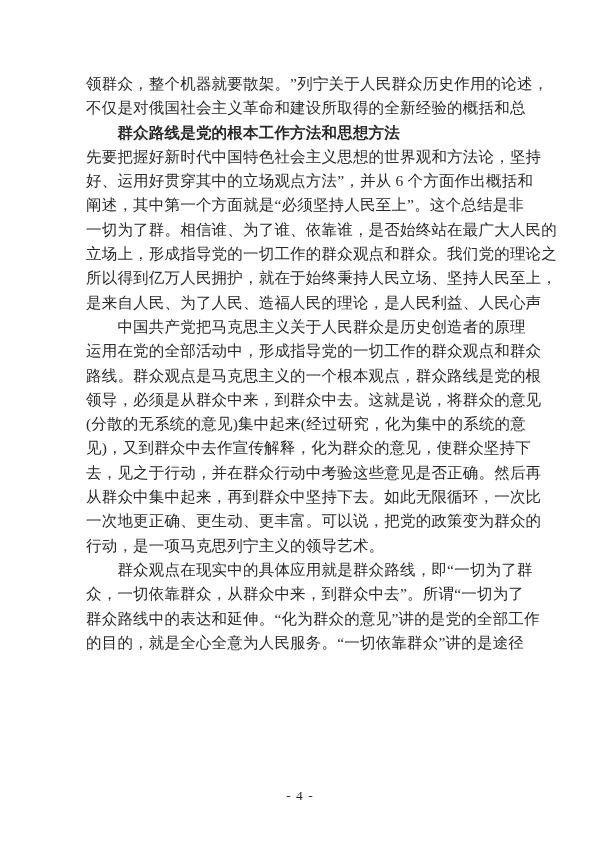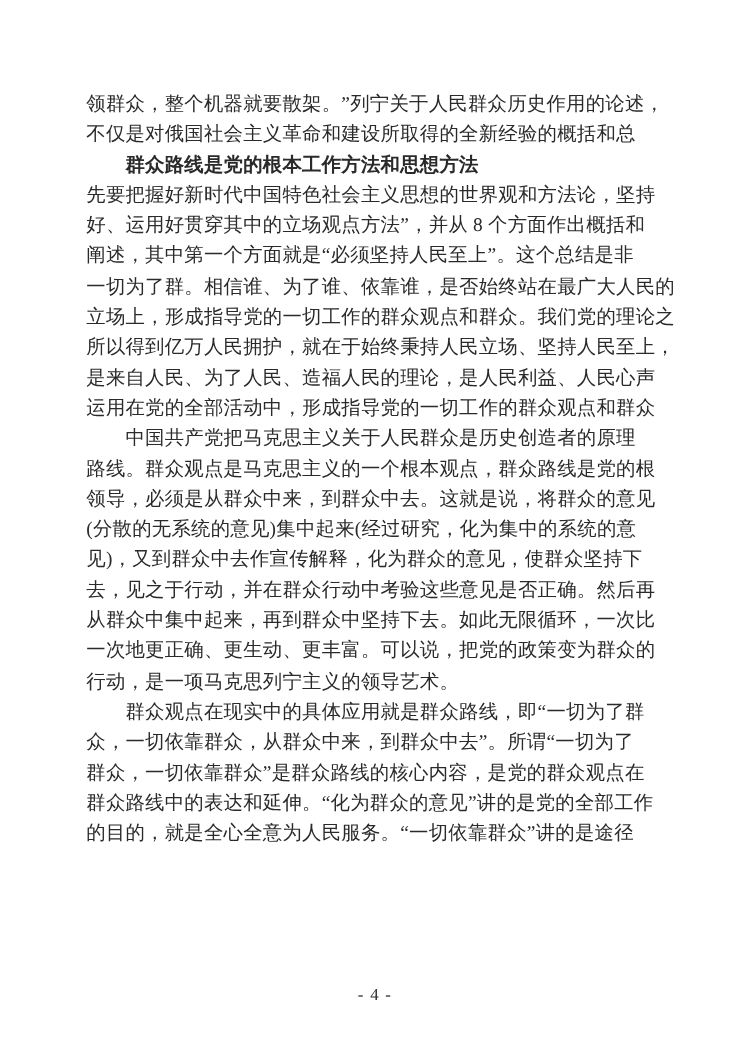--- a/index.html
+++ b/index.html
@@ -11,21 +11,21 @@
     position: relative;
     width: 600px;
     height: 849px;
     background: #ffffff;
     overflow: hidden;
     font-family: "Liberation Serif", "DejaVu Serif", serif;
     color: #2a2a2a;
   }
   .text-block {
     position: absolute;
-    left: 69px;
+    left: 86px;
     top: 72px;
     width: 438px;
   }
   .paragraph {
     margin: 0;
     padding: 0;
   }
   .paragraph .line {
     font-size: 15.5px;
     line-height: 24.3px;
@@ -55,41 +55,40 @@
   <div class="text-block">
       <div class="paragraph body">
         <div class="line">领群众，整个机器就要散架。”列宁关于人民群众历史作用的论述，</div>
         <div class="line">不仅是对俄国社会主义革命和建设所取得的全新经验的概括和总</div>
       </div>
       <div class="paragraph heading">
         <div class="line">　　群众路线是党的根本工作方法和思想方法</div>
       </div>
       <div class="paragraph body">
         <div class="line">先要把握好新时代中国特色社会主义思想的世界观和方法论，坚持</div>
-        <div class="line">好、运用好贯穿其中的立场观点方法”，并从 8 个方面作出概括和</div>
+        <div class="line">好、运用好贯穿其中的立场观点方法”，并从 6 个方面作出概括和</div>
         <div class="line">阐述，其中第一个方面就是“必须坚持人民至上”。这个总结是非</div>
         <div class="line">一切为了群。相信谁、为了谁、依靠谁，是否始终站在最广大人民的</div>
         <div class="line">立场上，形成指导党的一切工作的群众观点和群众。我们党的理论之</div>
         <div class="line">所以得到亿万人民拥护，就在于始终秉持人民立场、坚持人民至上，</div>
         <div class="line">是来自人民、为了人民、造福人民的理论，是人民利益、人民心声</div>
       </div>
       <div class="paragraph body">
+        <div class="line">　　中国共产党把马克思主义关于人民群众是历史创造者的原理</div>
         <div class="line">运用在党的全部活动中，形成指导党的一切工作的群众观点和群众</div>
-        <div class="line">　　中国共产党把马克思主义关于人民群众是历史创造者的原理</div>
         <div class="line">路线。群众观点是马克思主义的一个根本观点，群众路线是党的根</div>
         <div class="line">领导，必须是从群众中来，到群众中去。这就是说，将群众的意见</div>
         <div class="line">(分散的无系统的意见)集中起来(经过研究，化为集中的系统的意</div>
         <div class="line">见)，又到群众中去作宣传解释，化为群众的意见，使群众坚持下</div>
         <div class="line">去，见之于行动，并在群众行动中考验这些意见是否正确。然后再</div>
         <div class="line">从群众中集中起来，再到群众中坚持下去。如此无限循环，一次比</div>
         <div class="line">一次地更正确、更生动、更丰富。可以说，把党的政策变为群众的</div>
         <div class="line">行动，是一项马克思列宁主义的领导艺术。</div>
       </div>
       <div class="paragraph body">
         <div class="line">　　群众观点在现实中的具体应用就是群众路线，即“一切为了群</div>
         <div class="line">众，一切依靠群众，从群众中来，到群众中去”。所谓“一切为了</div>
-        <div class="line">群众，一切依靠群众”是群众路线的核心内容，是党的群众观点在</div>
         <div class="line">群众路线中的表达和延伸。“化为群众的意见”讲的是党的全部工作</div>
         <div class="line">的目的，就是全心全意为人民服务。“一切依靠群众”讲的是途径</div>
       </div>
     </div>
   <div class="page-footer">- 4 -</div>
 </div>
 
 </body></html>

